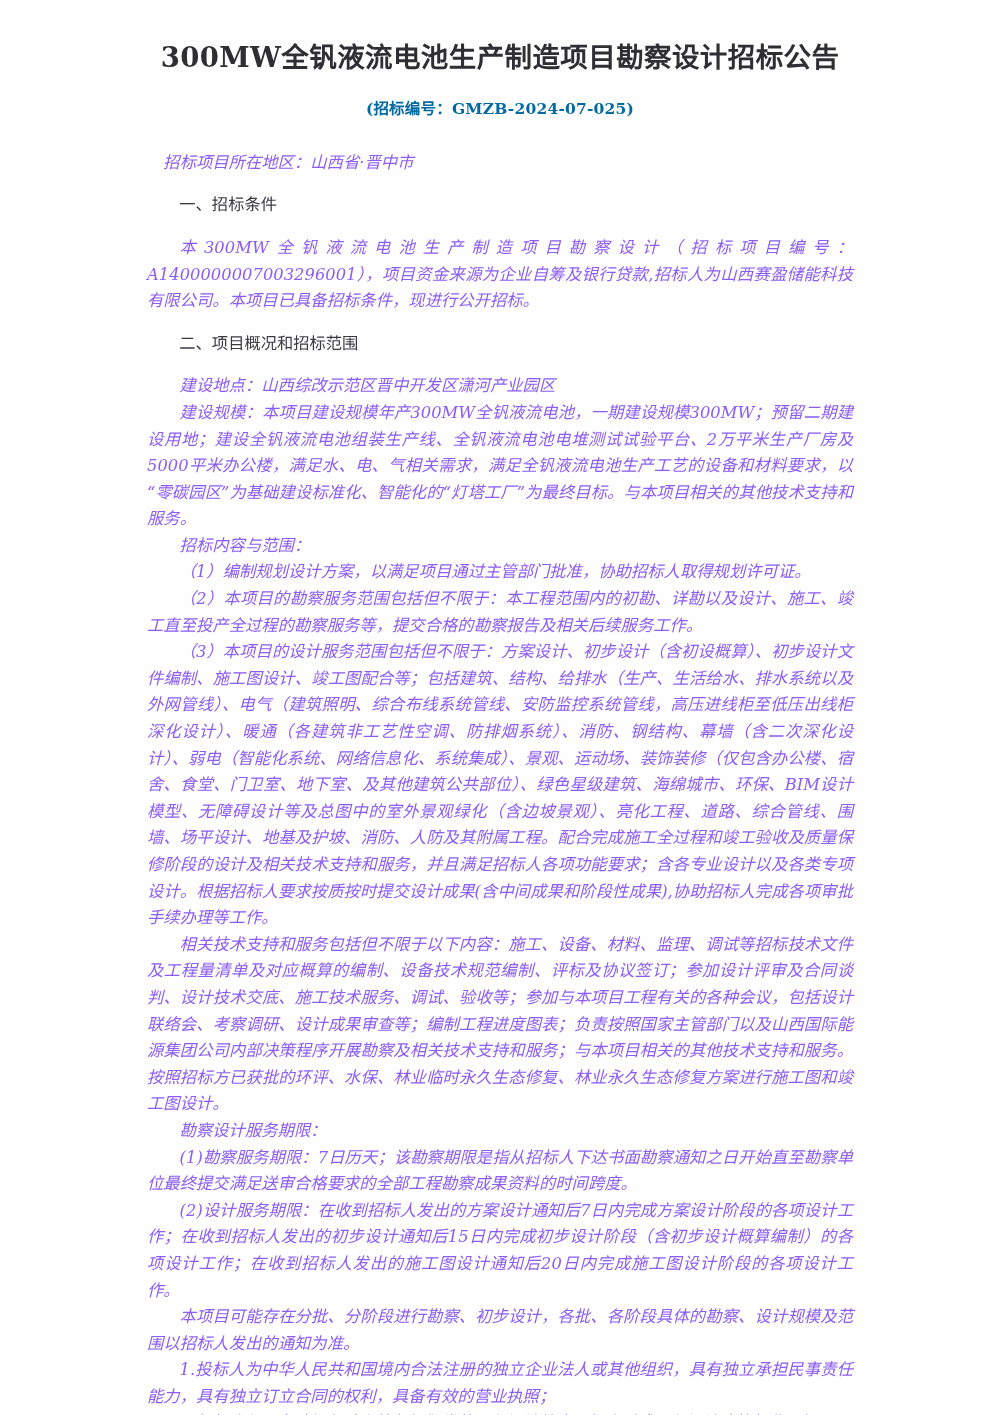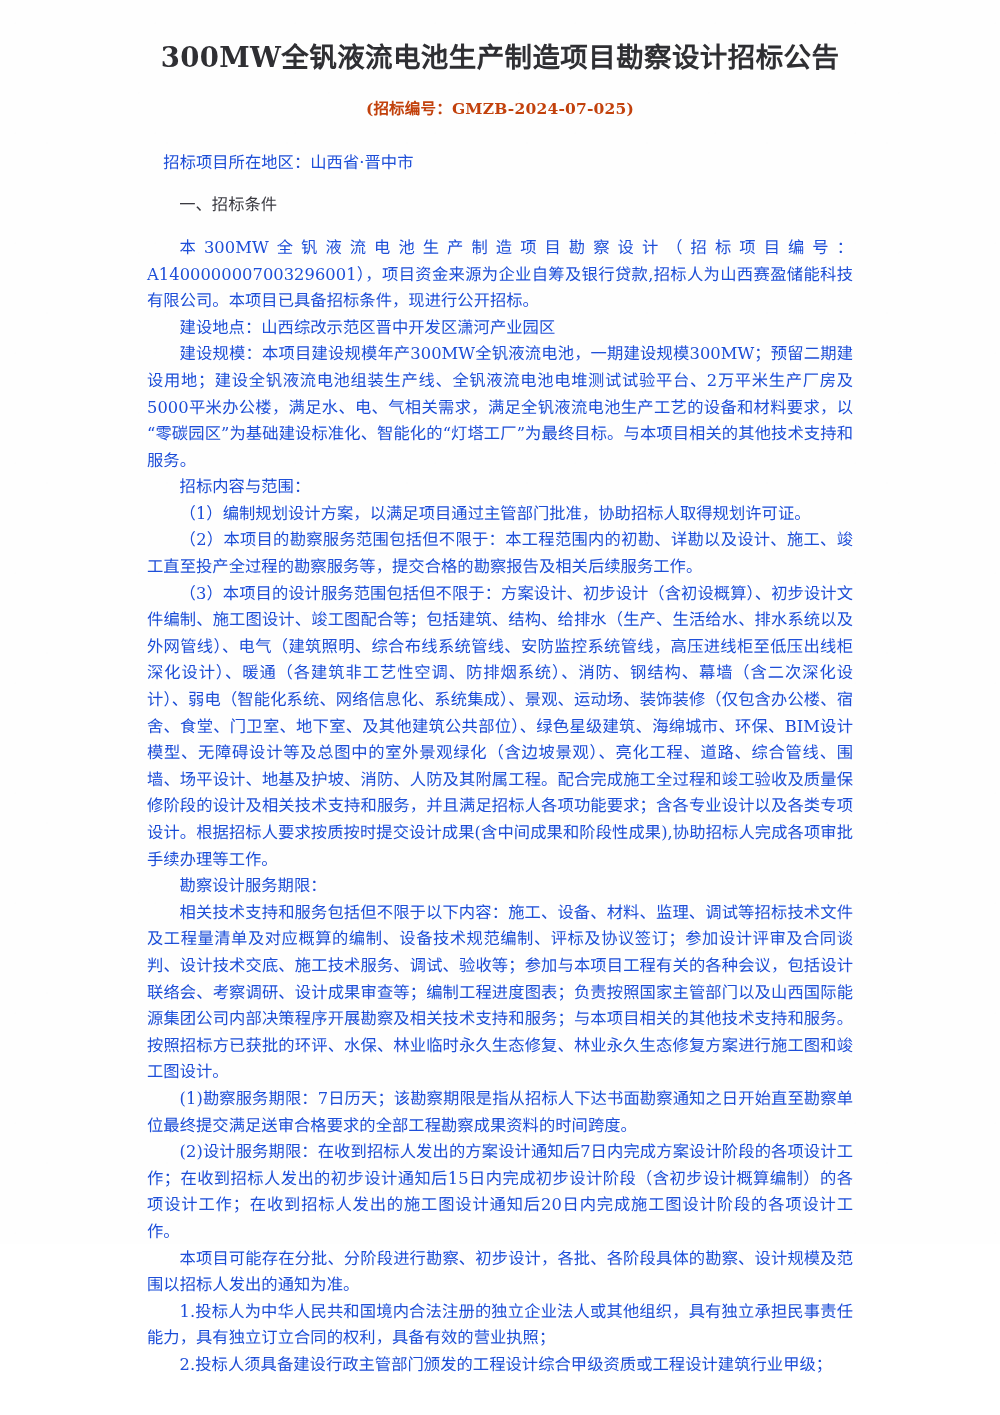--- a/index.html
+++ b/index.html
@@ -36,39 +36,40 @@
     color: #2f2f33;
     font-family: "DejaVu Serif", "Liberation Serif", serif;
     line-height: 1.3;
   }
   .doc-subtitle {
     margin: 0;
     padding-top: 20px;
     text-align: center;
     font-size: 15.5px;
     font-weight: 600;
-    color: #c2410c;
+    color: #0369a1;
     letter-spacing: 0.2px;
   }
 
   
   .body-wrap {
     margin: 0 auto;
     padding-top: 32px;
     width: 706px;
   }
 
   p.line {
     margin: 0;
     font-size: 16.3px;
     line-height: 26.6px;
     text-align: justify;
     text-justify: inter-ideograph;
-    color: #1d4ed8;
+    color: #8b5cf6;
     letter-spacing: 0.05px;
+    font-style: italic;
   }
 
   
   .gap-locale   { margin-bottom: 8px; }
   .gap-section  { margin-top: 0px; margin-bottom: 14px; }
   .gap-para     { margin-bottom: 14px; }
   .gap-para-sm  { margin-bottom: 12px; }
   .gap-tight    { margin-bottom: 10px; }
 
   
@@ -109,36 +110,37 @@
   <p class="doc-subtitle">(招标编号：GMZB-2024-07-025)</p>
 
   <div class="body-wrap">
 
     <p class="line ind-sec gap-locale">招标项目所在地区：山西省·晋中市</p>
 
     <p class="heading gap-section">一、招标条件</p>
 
     <p class="line ind-1 gap-para">本300MW全钒液流电池生产制造项目勘察设计（招标项目编号：A1400000007003296001），项目资金来源为企业自筹及银行贷款,招标人为山西赛盈储能科技有限公司。本项目已具备招标条件，现进行公开招标。</p>
 
+    <p class="heading gap-section">二、项目概况和招标范围</p>
 
     <p class="line ind-sub gap-tight">建设地点：山西综改示范区晋中开发区潇河产业园区</p>
 
     <p class="line ind-sub gap-para">建设规模：本项目建设规模年产300MW全钒液流电池，一期建设规模300MW；预留二期建设用地；建设全钒液流电池组装生产线、全钒液流电池电堆测试试验平台、2万平米生产厂房及5000平米办公楼，满足水、电、气相关需求，满足全钒液流电池生产工艺的设备和材料要求，以“零碳园区”为基础建设标准化、智能化的“灯塔工厂”为最终目标。与本项目相关的其他技术支持和服务。</p>
 
     <p class="line ind-sub gap-tight">招标内容与范围：</p>
 
     <p class="line ind-sub gap-para-sm">（1）编制规划设计方案，以满足项目通过主管部门批准，协助招标人取得规划许可证。</p>
 
     <p class="line ind-sub gap-para-sm">（2）本项目的勘察服务范围包括但不限于：本工程范围内的初勘、详勘以及设计、施工、竣工直至投产全过程的勘察服务等，提交合格的勘察报告及相关后续服务工作。</p>
 
     <p class="line ind-sub gap-para-sm">（3）本项目的设计服务范围包括但不限于：方案设计、初步设计（含初设概算）、初步设计文件编制、施工图设计、竣工图配合等；包括建筑、结构、给排水（生产、生活给水、排水系统以及外网管线）、电气（建筑照明、综合布线系统管线、安防监控系统管线，高压进线柜至低压出线柜深化设计）、暖通（各建筑非工艺性空调、防排烟系统）、消防、钢结构、幕墙（含二次深化设计）、弱电（智能化系统、网络信息化、系统集成）、景观、运动场、装饰装修（仅包含办公楼、宿舍、食堂、门卫室、地下室、及其他建筑公共部位）、绿色星级建筑、海绵城市、环保、BIM设计模型、无障碍设计等及总图中的室外景观绿化（含边坡景观）、亮化工程、道路、综合管线、围墙、场平设计、地基及护坡、消防、人防及其附属工程。配合完成施工全过程和竣工验收及质量保修阶段的设计及相关技术支持和服务，并且满足招标人各项功能要求；含各专业设计以及各类专项设计。根据招标人要求按质按时提交设计成果(含中间成果和阶段性成果),协助招标人完成各项审批手续办理等工作。</p>
 
+    <p class="line ind-sub gap-para-sm">相关技术支持和服务包括但不限于以下内容：施工、设备、材料、监理、调试等招标技术文件及工程量清单及对应概算的编制、设备技术规范编制、评标及协议签订；参加设计评审及合同谈判、设计技术交底、施工技术服务、调试、验收等；参加与本项目工程有关的各种会议，包括设计联络会、考察调研、设计成果审查等；编制工程进度图表；负责按照国家主管部门以及山西国际能源集团公司内部决策程序开展勘察及相关技术支持和服务；与本项目相关的其他技术支持和服务。按照招标方已获批的环评、水保、林业临时永久生态修复、林业永久生态修复方案进行施工图和竣工图设计。</p>
+
     <p class="line ind-sub gap-tight">勘察设计服务期限：</p>
-
-    <p class="line ind-sub gap-para-sm">相关技术支持和服务包括但不限于以下内容：施工、设备、材料、监理、调试等招标技术文件及工程量清单及对应概算的编制、设备技术规范编制、评标及协议签订；参加设计评审及合同谈判、设计技术交底、施工技术服务、调试、验收等；参加与本项目工程有关的各种会议，包括设计联络会、考察调研、设计成果审查等；编制工程进度图表；负责按照国家主管部门以及山西国际能源集团公司内部决策程序开展勘察及相关技术支持和服务；与本项目相关的其他技术支持和服务。按照招标方已获批的环评、水保、林业临时永久生态修复、林业永久生态修复方案进行施工图和竣工图设计。</p>
 
 
     <p class="line ind-sub gap-para-sm">(1)勘察服务期限：7日历天；该勘察期限是指从招标人下达书面勘察通知之日开始直至勘察单位最终提交满足送审合格要求的全部工程勘察成果资料的时间跨度。</p>
 
     <p class="line ind-sub gap-para-sm">(2)设计服务期限：在收到招标人发出的方案设计通知后7日内完成方案设计阶段的各项设计工作；在收到招标人发出的初步设计通知后15日内完成初步设计阶段（含初步设计概算编制）的各项设计工作；在收到招标人发出的施工图设计通知后20日内完成施工图设计阶段的各项设计工作。</p>
 
     <p class="line ind-sub gap-para-sm">本项目可能存在分批、分阶段进行勘察、初步设计，各批、各阶段具体的勘察、设计规模及范围以招标人发出的通知为准。</p>
 
 
     <p class="line ind-sub gap-para-sm">1.投标人为中华人民共和国境内合法注册的独立企业法人或其他组织，具有独立承担民事责任能力，具有独立订立合同的权利，具备有效的营业执照；</p>

